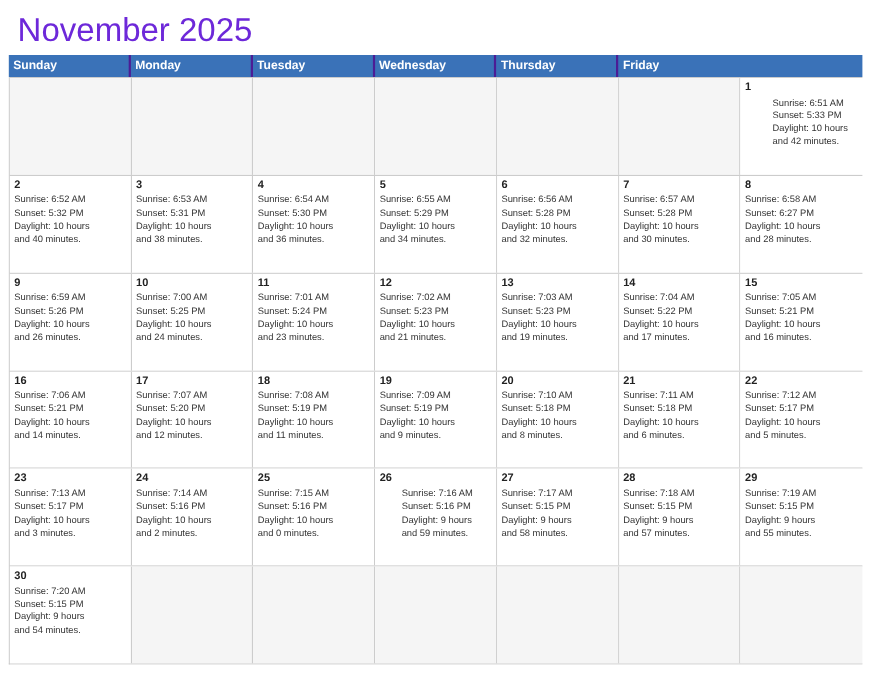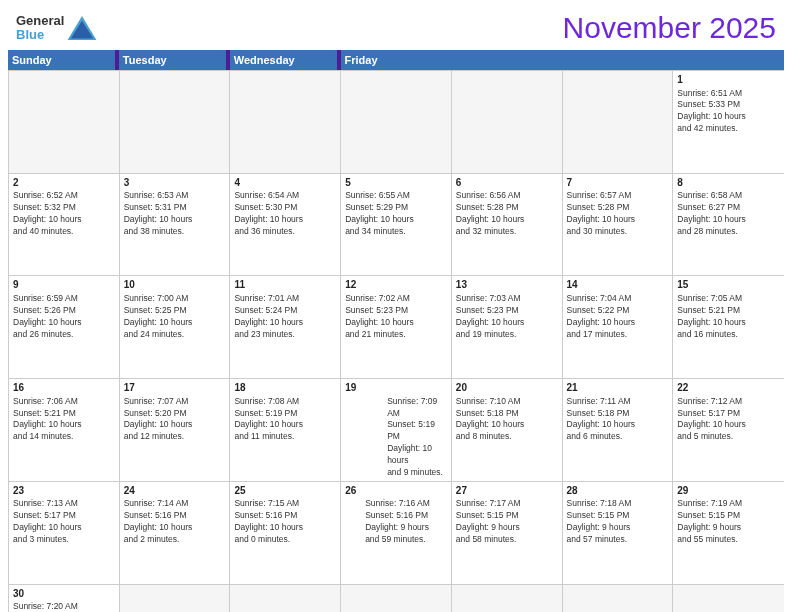--- a/index.html
+++ b/index.html
@@ -56,21 +56,21 @@
       display: grid;
       grid-template-columns: repeat(7, 1fr);
       background: #3a72b8;
     }
     .cal-header-cell {
       color: #fff;
       font-size: 11px;
       font-weight: bold;
       padding: 4px 4px;
       text-align: left;
-      border-right: 4px solid #4c1d95;
+      border-right: 2px solid #4c1d95;
     }
     .cal-header-cell:last-child { border-right: none; }
     .cal-body {
       flex: 1;
       display: grid;
       grid-template-rows: repeat(6, 1fr);
       border-left: 1px solid #ccc;
       border-bottom: 1px solid #ccc;
     }
     .cal-row {
@@ -101,55 +101,45 @@
       font-size: 8.5px;
       color: #333;
       line-height: 1.4;
     }
   </style>
 </head>
 <body>
 
 <div class="page">
   <div class="header">
-    <div class="logo">
-      <div>
-        <div style="font-size:13px;font-weight:bold;color:#333;line-height:1.1;">
-          <span style="color:#333;">General</span>
-        </div>
-        <div style="font-size:13px;font-weight:bold;color:#4a9fd4;line-height:1.1;">Blue</div>
-      </div>
-      <svg class="logo-icon" viewBox="0 0 40 34" xmlns="http://www.w3.org/2000/svg">
-        <polygon points="20,2 38,32 2,32" fill="#4a9fd4"></polygon>
-        <polygon points="20,8 34,30 6,30" fill="#2a5fa8"></polygon>
-      </svg>
-    </div>
     <div class="title-block">
       <div class="main-title">November 2025</div>
     </div>
   </div>
 
   <div class="calendar">
     <div class="cal-header">
     <div class="cal-header-cell">Sunday</div>
+        <div class="cal-header-cell">Monday</div>
         <div class="cal-header-cell">Tuesday</div>
         <div class="cal-header-cell">Wednesday</div>
+        <div class="cal-header-cell">Thursday</div>
         <div class="cal-header-cell">Friday</div>
       </div>
     <div class="cal-body">
     <div class="cal-row">
           <div class="cal-cell empty"></div>
           <div class="cal-cell empty"></div>
           <div class="cal-cell empty"></div>
           <div class="cal-cell empty"></div>
           <div class="cal-cell empty"></div>
           <div class="cal-cell empty"></div>
           <div class="cal-cell">
             <span class="day-num">1</span>
-            <div class="day-info" style="white-space: pre-line;">Sunrise: 6:51 AM
+            <div class="day-info" style="white-space: pre-line; margin-left: 25px;">Sunrise: 6:51 AM
 Sunset: 5:33 PM
 Daylight: 10 hours
 and 42 minutes.</div>
           </div>
         </div>
         <div class="cal-row">
           <div class="cal-cell">
             <span class="day-num">2</span>
             <div class="day-info" style="white-space: pre-line;">Sunrise: 6:52 AM
 Sunset: 5:32 PM
@@ -267,21 +257,21 @@
           </div>
           <div class="cal-cell">
             <span class="day-num">18</span>
             <div class="day-info" style="white-space: pre-line;">Sunrise: 7:08 AM
 Sunset: 5:19 PM
 Daylight: 10 hours
 and 11 minutes.</div>
           </div>
           <div class="cal-cell">
             <span class="day-num">19</span>
-            <div class="day-info" style="white-space: pre-line; margin-left: 42px;">Sunrise: 7:09 AM
+            <div class="day-info" style="white-space: pre-line;">Sunrise: 7:09 AM
 Sunset: 5:19 PM
 Daylight: 10 hours
 and 9 minutes.</div>
           </div>
           <div class="cal-cell">
             <span class="day-num">20</span>
             <div class="day-info" style="white-space: pre-line;">Sunrise: 7:10 AM
 Sunset: 5:18 PM
 Daylight: 10 hours
 and 8 minutes.</div>

